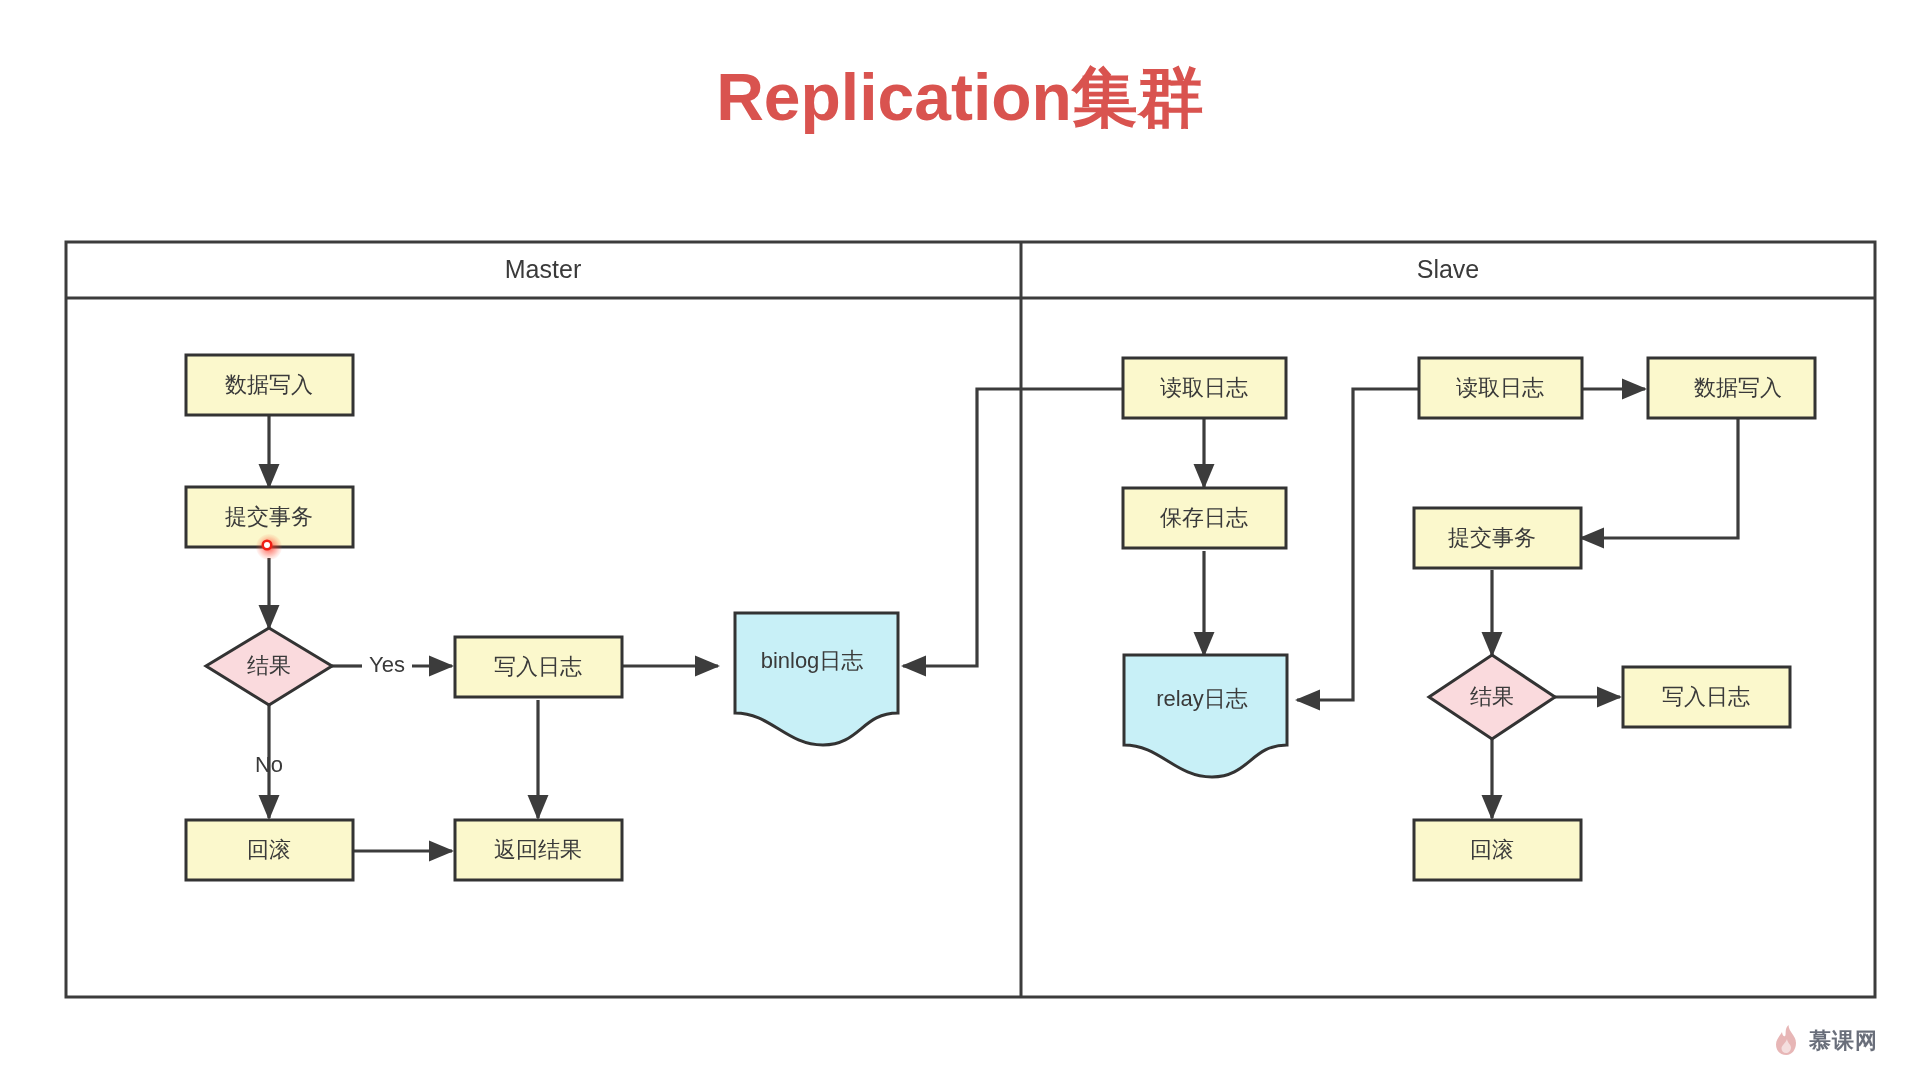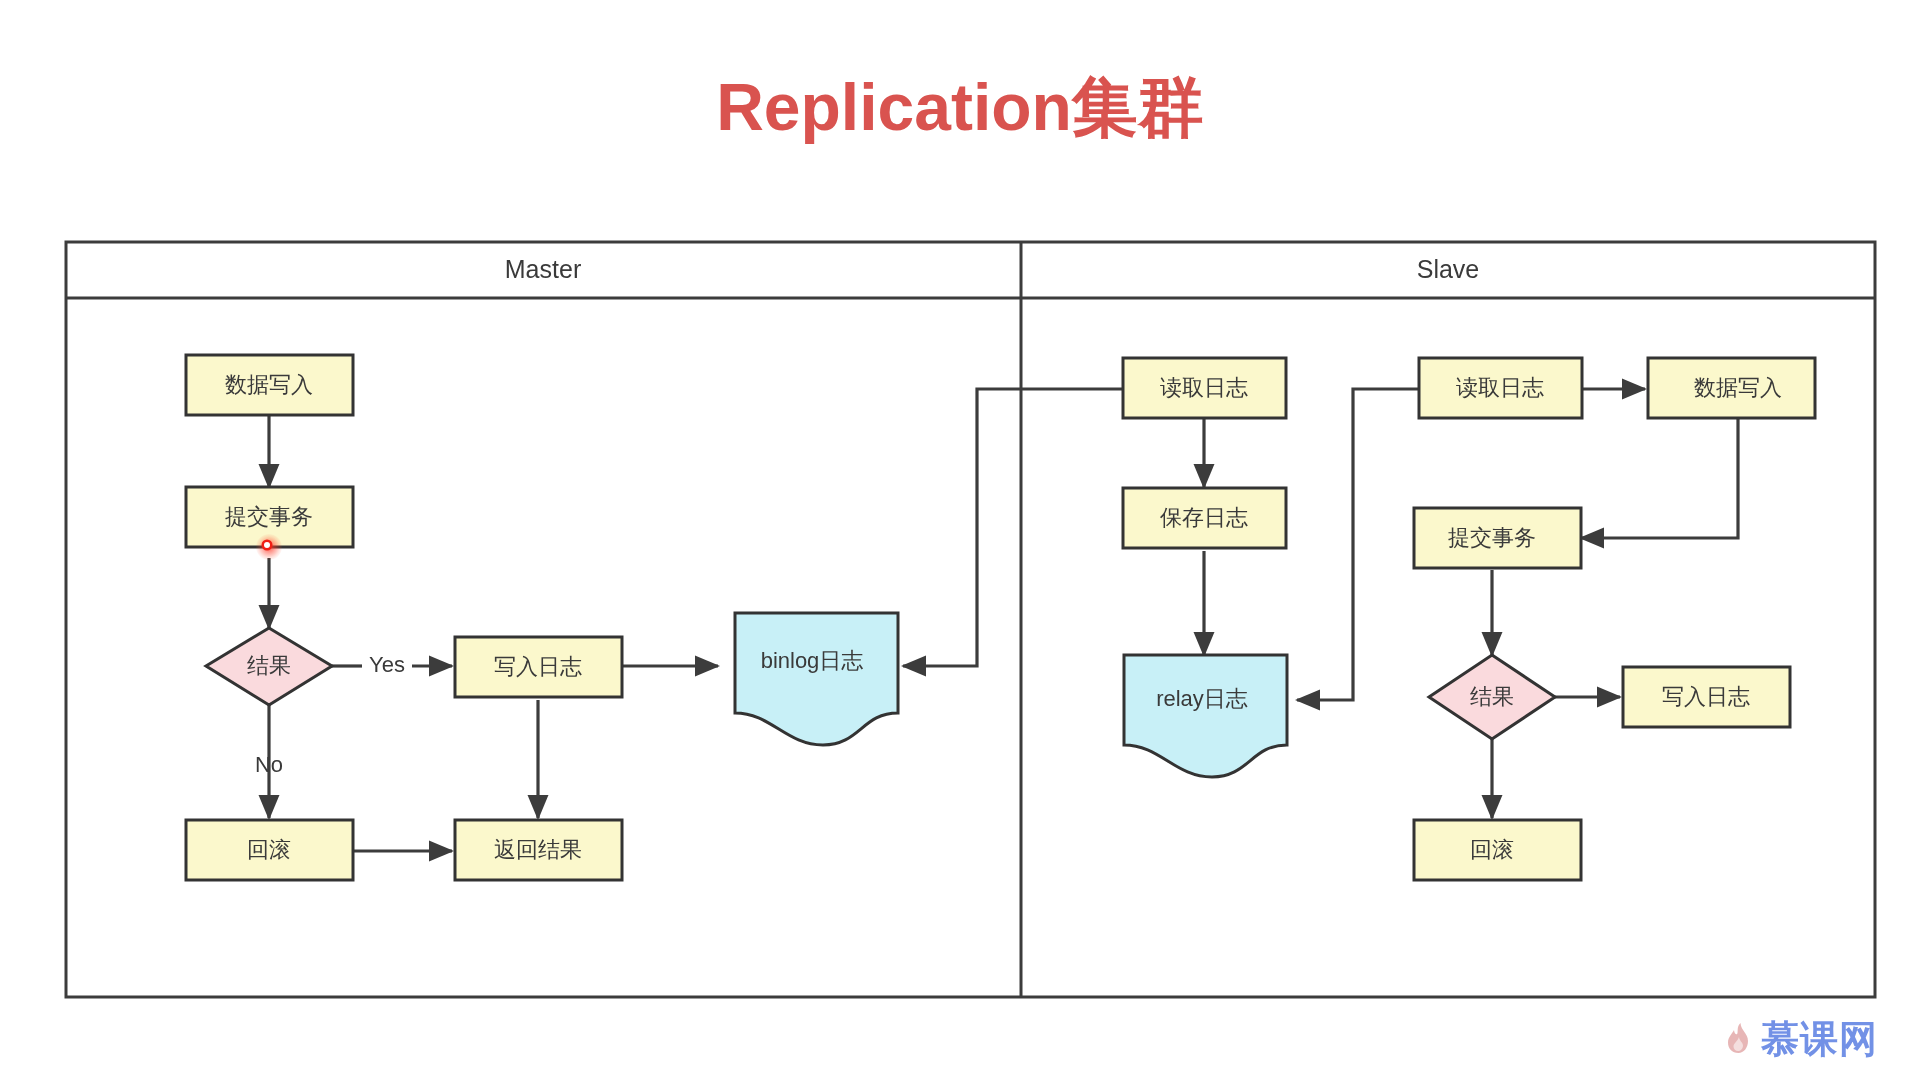--- a/index.html
+++ b/index.html
@@ -19,21 +19,21 @@
     position: absolute;
     left: 0; top: 0;
     width: 1920px;
     height: 1080px;
   }
 
   
   #title {
     position: absolute;
     left: 0;
-    top: 74px;
+    top: 64px;
     width: 1920px;
     text-align: center;
     font-size: 66px;
     font-weight: bold;
     color: #d9534f;
     letter-spacing: 0px;
     line-height: 1;
     white-space: nowrap;
   }
 
@@ -126,23 +126,23 @@
     position: absolute;
     right: 42px;
     bottom: 22px;
     display: flex;
     align-items: center;
     gap: 7px;
     opacity: 0.62;
   }
   #watermark .wm-text {
     font-family: "Liberation Sans", "DejaVu Sans", sans-serif;
-    font-size: 38px;
+    font-size: 22px;
     font-weight: bold;
-    color: #1d4ed8;
+    color: #0f172a;
     letter-spacing: 1px;
     line-height: 1;
   }
 </style>
 </head>
 <body style="background: rgb(255, 255, 255);">
 
 <div id="stage">
 
   <div id="title" style="color: rgb(217, 83, 79);">Replication集群</div>

